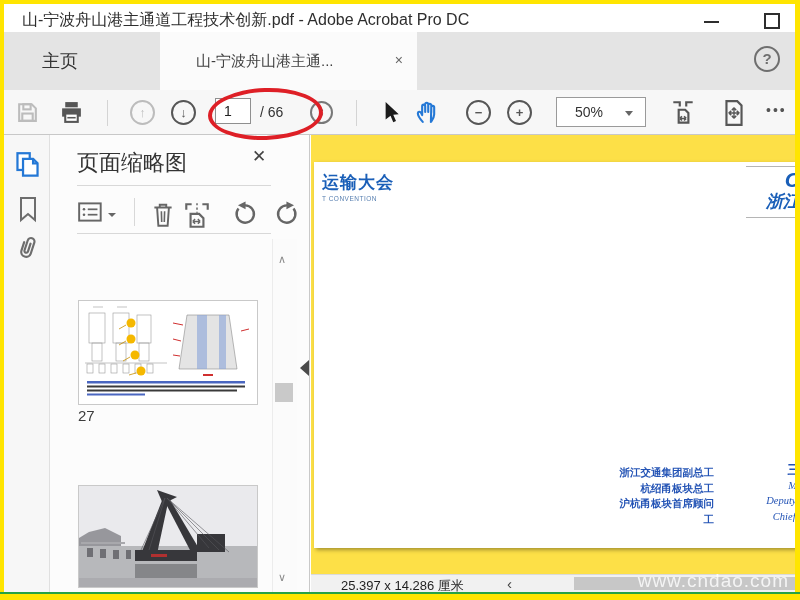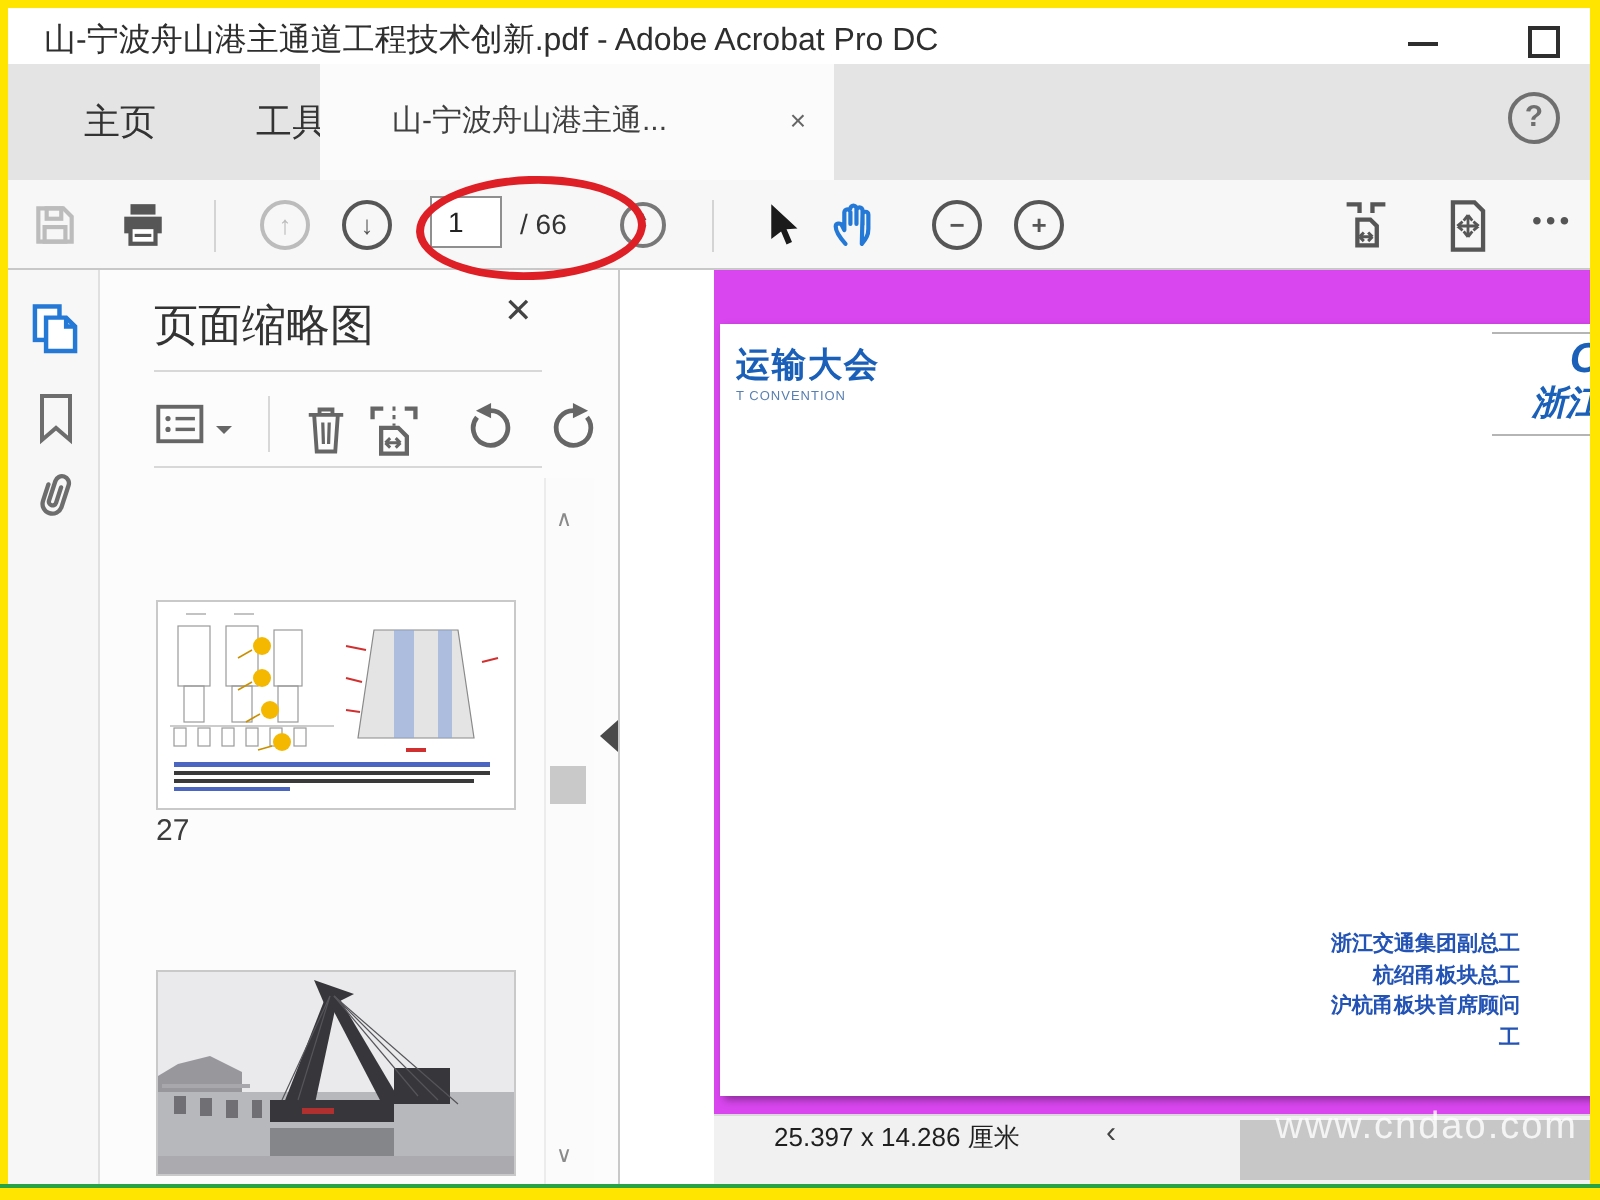--- a/index.html
+++ b/index.html
@@ -65,41 +65,41 @@
   .vscroll-thumb{position:absolute;left:225px;top:248px;width:18px;height:19px;background:#c9c9c9;cursor:pointer;}
   .vscroll-down{position:absolute;left:228px;bottom:8px;font-size:11px;color:#8a8a8a;cursor:pointer;}
   .collapse-arrow{position:absolute;left:250px;top:225px;width:0;height:0;border-top:8px solid transparent;
                   border-bottom:8px solid transparent;border-right:9px solid #4a4a4a;cursor:pointer;}
   .thumb{position:absolute;left:28px;width:178px;background:#fff;border:1px solid #c9c9c9;cursor:pointer;}
   .thumb1{top:165px;height:103px;}
   .thumb1-label{position:absolute;left:28px;top:272px;width:178px;text-align:left;font-size:15px;color:#3c3c3c;}
   .thumb2{top:350px;height:101px;}
 
   
-  .docpane{position:absolute;left:307px;top:131px;right:0;bottom:0;background:#d946ef;margin-left:46px;}
+  .docpane{position:absolute;left:307px;top:131px;right:0;bottom:0;background:#fde047;}
   .page{position:absolute;left:3px;top:27px;right:-3px;height:386px;background:#fff;overflow:hidden;
         box-shadow:2px 2px 4px rgba(0,0,0,.35);}
   .logo-l{position:absolute;left:8px;top:9px;}
   .logo-l-1{font-size:17px;font-weight:bold;color:#1a5fb8;letter-spacing:1px;}
   .logo-l-2{font-size:6.5px;color:#577fb0;letter-spacing:.5px;margin-top:1px;}
   .line-tr{position:absolute;right:0;top:4px;width:52px;height:1px;background:#b5b5b5;}
   .logo-r{position:absolute;right:-2px;top:8px;text-align:right;}
   .logo-r-letter{font-size:21px;font-weight:bold;font-style:italic;color:#1a5fb8;line-height:20px;}
   .logo-r-text{font-size:17px;font-weight:bold;font-style:italic;color:#1a5fb8;}
   .line-tr2{position:absolute;right:0;top:55px;width:52px;height:1px;background:#b5b5b5;}
   .banner{position:absolute;left:0;right:0;top:66px;height:222px;background:#4372c4;box-shadow:0 2px 3px rgba(0,0,0,.35);}
   .t-zh{position:absolute;left:8px;top:58px;font-size:27px;font-weight:bold;color:#fff;letter-spacing:5px;
         white-space:nowrap;text-shadow:2px 2px 2px rgba(30,30,30,.45);}
   .t-en{position:absolute;left:-4px;top:112px;font-size:15.5px;font-weight:bold;color:#fff200;white-space:nowrap;}
   .credits{position:absolute;left:0;top:303px;width:400px;text-align:right;color:#2353b5;font-size:10.5px;
            font-weight:bold;line-height:15.5px;}
   .credits-en{position:absolute;left:405px;top:300px;width:150px;text-align:center;color:#2353b5;
               font-family:"Liberation Serif",serif;font-style:italic;line-height:15.5px;font-size:10.5px;}
   .credits-en .cn-name{font-size:13px;font-weight:bold;font-style:normal;}
-  .status{position:absolute;left:0;right:0;bottom:0;height:35px;background:#f1f1f1;border-top:1px solid #dadada;box-sizing:border-box;}
+  .status{position:absolute;left:0;right:0;bottom:0;height:18px;background:#f1f1f1;border-top:1px solid #dadada;box-sizing:border-box;}
   .dim-text{position:absolute;left:30px;top:2px;font-size:13px;color:#1f1f1f;}
   .chev{position:absolute;left:196px;top:0px;font-size:15px;color:#444;cursor:pointer;}
   .hthumb{position:absolute;left:263px;right:0;top:2px;bottom:2px;background:#c7c7c7;cursor:pointer;}
   .wm-br{position:absolute;right:6px;top:-5px;font-size:19px;color:rgba(255,255,255,.8);letter-spacing:1px;z-index:5;}
   svg{display:block;}
 </style>
 </head>
 <body>
 
 <div class="screen">
@@ -108,21 +108,20 @@
   <div class="window">
 
     <div class="titlebar">
       <span class="title-text">山-宁波舟山港主通道工程技术创新.pdf - Adobe Acrobat Pro DC</span>
       <div class="win-min"></div>
       <div class="win-max"></div>
     </div>
 
     <div class="tabbar">
       <span class="tab-label tab-home">主页</span>
-      <span class="tab-label tab-tools">工具</span>
       <div class="doc-tab">
         <span class="doc-tab-label">山-宁波舟山港主通...</span>
         <span class="doc-tab-close">×</span>
       </div>
       <div class="help-btn">?</div>
     </div>
 
     <div class="toolbar">
       <div class="tb" style="left:11px;">
         <svg width="25" height="25" viewBox="0 0 24 24">
@@ -154,20 +153,24 @@
             <path d="M5 1 L5 17 L9.5 13.5 L12 19.5 L14.5 18.3 L12 12.5 L17 12.2 Z" fill="#1b1b1b"></path>
           </svg>
       </div>
       <div class="tb" style="left:410px;top:8px;">
         <svg width="28" height="28" viewBox="0 0 24 24">
             <path d="M7.5 20.5 c-2-2.2-4.2-5.5-4.2-7.4 c0-1.5 2-1.8 2.7-.4 l1 1.9 V7 a1.3 1.3 0 0 1 2.6 0 v5 m0-6.6 a1.3 1.3 0 0 1 2.6 0 V12 m0-5.8 a1.3 1.3 0 0 1 2.6 0 V12.4 m0-4.4 a1.25 1.25 0 0 1 2.5 0 V14 c0 3.2-1.3 4.6-2.8 6.5 z" fill="none" stroke="#2478d6" stroke-width="1.8" stroke-linecap="round" stroke-linejoin="round"></path>
           </svg>
       </div>
       <div class="tb circle-btn" style="left:462px;">−</div>
       <div class="tb circle-btn" style="left:503px;">+</div>
+      <div class="zoom-box">
+        <span class="zoom-val">50%</span>
+        <span class="zoom-caret"></span>
+      </div>
       <div class="tb" style="left:665px;top:9px;">
         <svg width="28" height="28" viewBox="0 0 26 26">
             <path d="M4 3 h6 v4 M22 3 h-6 v4" fill="none" stroke="#565656" stroke-width="2"></path>
             <path d="M9 10 h6 l3 3 v9 h-9 z" fill="none" stroke="#565656" stroke-width="2"></path>
             <path d="M10 18 h6 M10 18 l2-2 M10 18 l2 2 M16 18 l-2-2 M16 18 l-2 2" stroke="#565656" stroke-width="1.4" fill="none"></path>
           </svg>
       </div>
       <div class="tb" style="left:716px;top:9px;">
         <svg width="28" height="28" viewBox="0 0 26 26">
             <path d="M6 2 h10 l4 4 v18 h-14 z" fill="none" stroke="#565656" stroke-width="2"></path>

